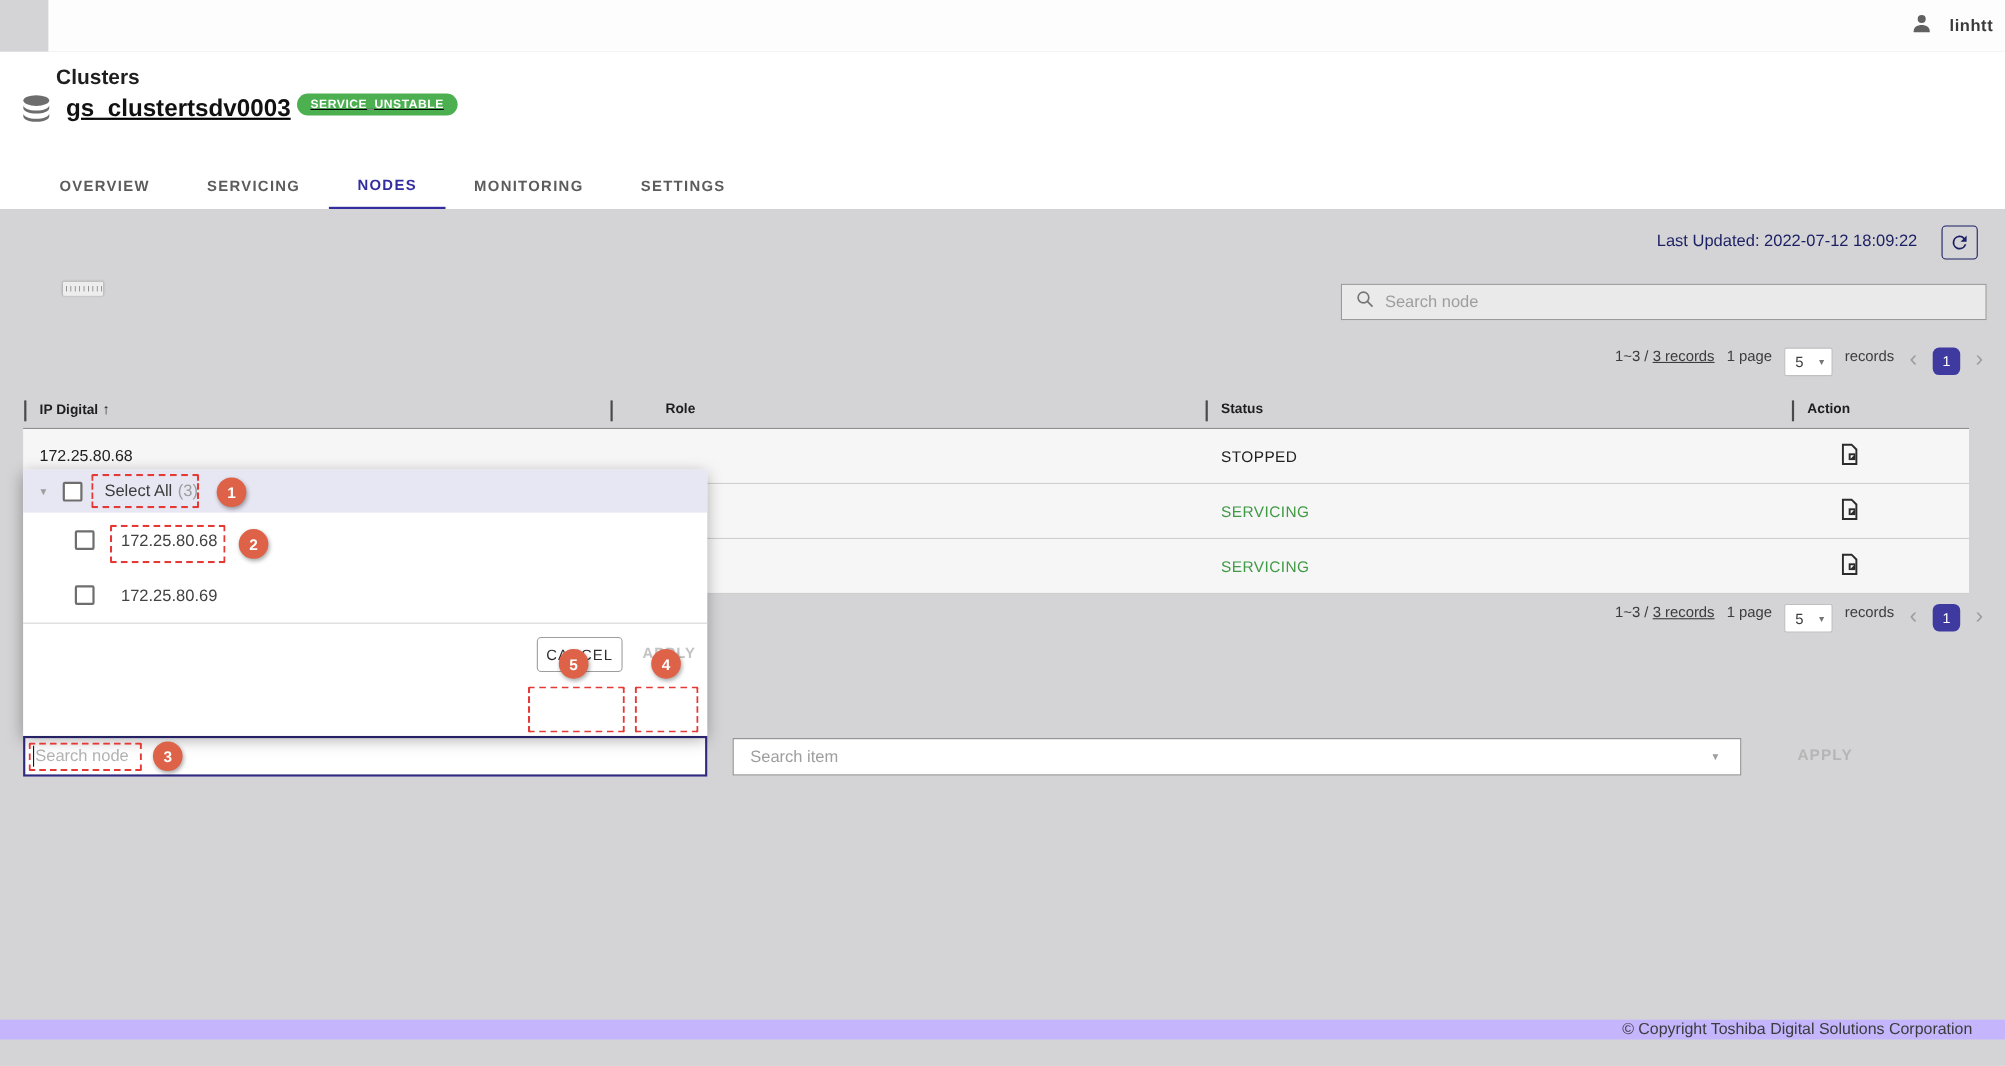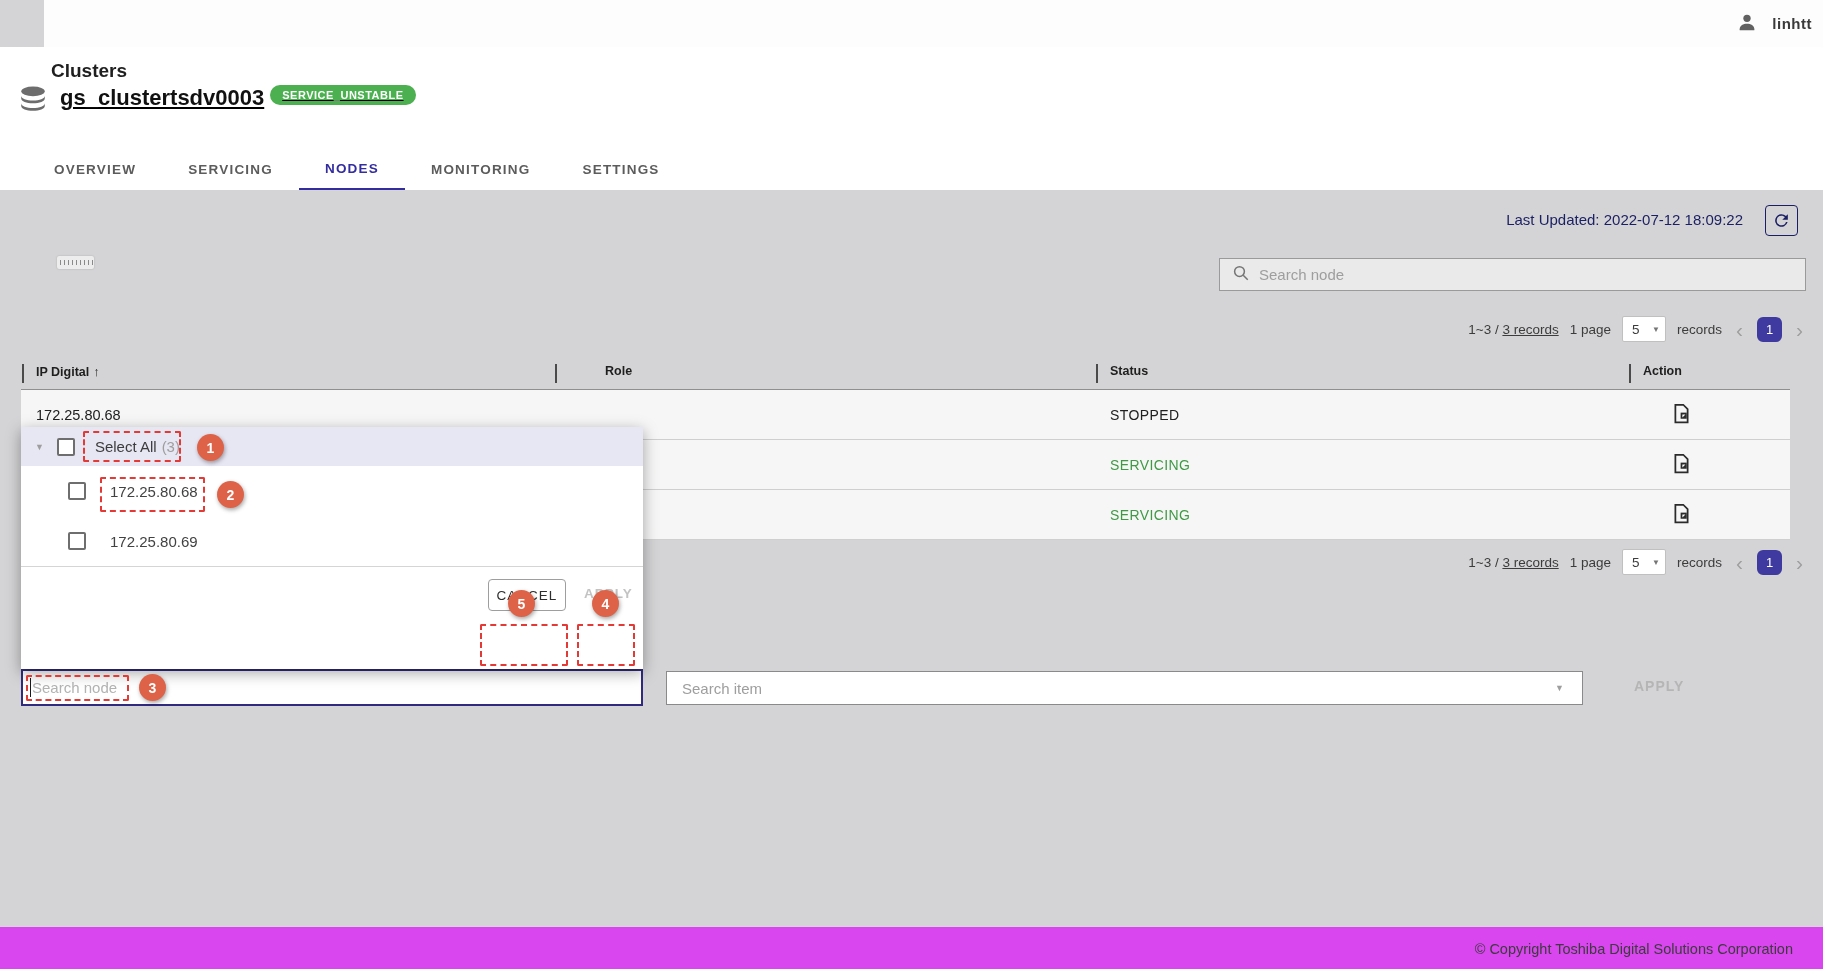--- a/index.html
+++ b/index.html
@@ -32,21 +32,21 @@
               box-shadow:0 0 2px rgba(0,0,0,.2);
               background-image:linear-gradient(90deg,#8a8a8a 1px,transparent 1px,transparent 3px);
               background-size:4px 5px; background-position:7px 4px; background-repeat:repeat-x; }
   .search-node-top { position:absolute; left:1219px; top:258px; width:587px; height:33px; background:#eaeaeb;
                      border:1px solid #9a9a9a; display:flex; align-items:center; padding-left:12px; gap:9px; }
   .search-node-top input { border:none; outline:none; background:transparent; font-size:15px; color:#333; width:90%;
                            font-family:"Liberation Sans","DejaVu Sans",sans-serif; }
   .search-node-top input::placeholder { color:#9e9e9e; opacity:1; }
 
   
-  .pagination { position:absolute; right:17px; display:flex; align-items:center; gap:11px; font-size:13.5px; color:#3c3c3c; }
+  .pagination { position:absolute; right:17px; display:flex; gap:11px; font-size:13.5px; color:#3c3c3c; }
   .pg1 { top:316px; } .pg2 { top:549px; }
   .records-link { text-decoration:underline; cursor:pointer; }
   .page-size { position:relative; width:44px; height:26px; background:#fff; border:1px solid #c0c0c0; border-radius:2px;
                display:flex; align-items:center; padding-left:9px; font-size:13.5px; cursor:pointer; }
   .page-size .caret { position:absolute; right:5px; font-size:8px; color:#757575; }
   .chev { font-size:21px; color:#9e9e9e; line-height:1; cursor:pointer; padding:0 3px; }
   .cur-page { width:25px; height:25px; background:#3e3a9f; color:#fff; border-radius:6px; font-size:13px;
               display:flex; align-items:center; justify-content:center; cursor:pointer; }
 
   
@@ -84,21 +84,21 @@
                         border:2px solid #312b80; display:flex; align-items:center; padding-left:7px; z-index:5; }
   .text-cursor { width:1px; height:19px; background:#1a1a1a; }
   .ph { font-size:15px; color:#b3b3b3; margin-left:1px; }
   .search-item { position:absolute; left:666px; top:671px; width:917px; height:34px; background:#fff;
                  border:1px solid #8a8a8a; display:flex; align-items:center; padding-left:14px; }
   .search-item .ph { color:#9e9e9e; }
   .search-item .caret { position:absolute; right:18px; font-size:9px; color:#9e9e9e; }
   .apply-bottom { position:absolute; left:1634px; top:678px; font-size:14px; letter-spacing:1px; color:#b5b5b5; font-weight:bold; }
 
   
-  .footer { position:absolute; left:0; top:927px; width:1823px; height:43px; background:#d946ef;
+  .footer { position:absolute; left:0; top:927px; width:1823px; height:18px; background:#c4b5fd;
             display:flex; align-items:center; justify-content:flex-end; padding-right:30px;
             font-size:14.5px; color:#3c3c3c; }
 
   
   .dashed { position:absolute; border:2px dashed #e53935; border-radius:2px; z-index:50; }
   .num-badge { position:absolute; width:27px; height:27px; border-radius:50%; background:#dd6247; color:#fff;
                font-size:14px; font-weight:bold; display:flex; align-items:center; justify-content:center;
                box-shadow:1px 2px 4px rgba(0,0,0,.35); z-index:60; }
 </style>
 </head>

